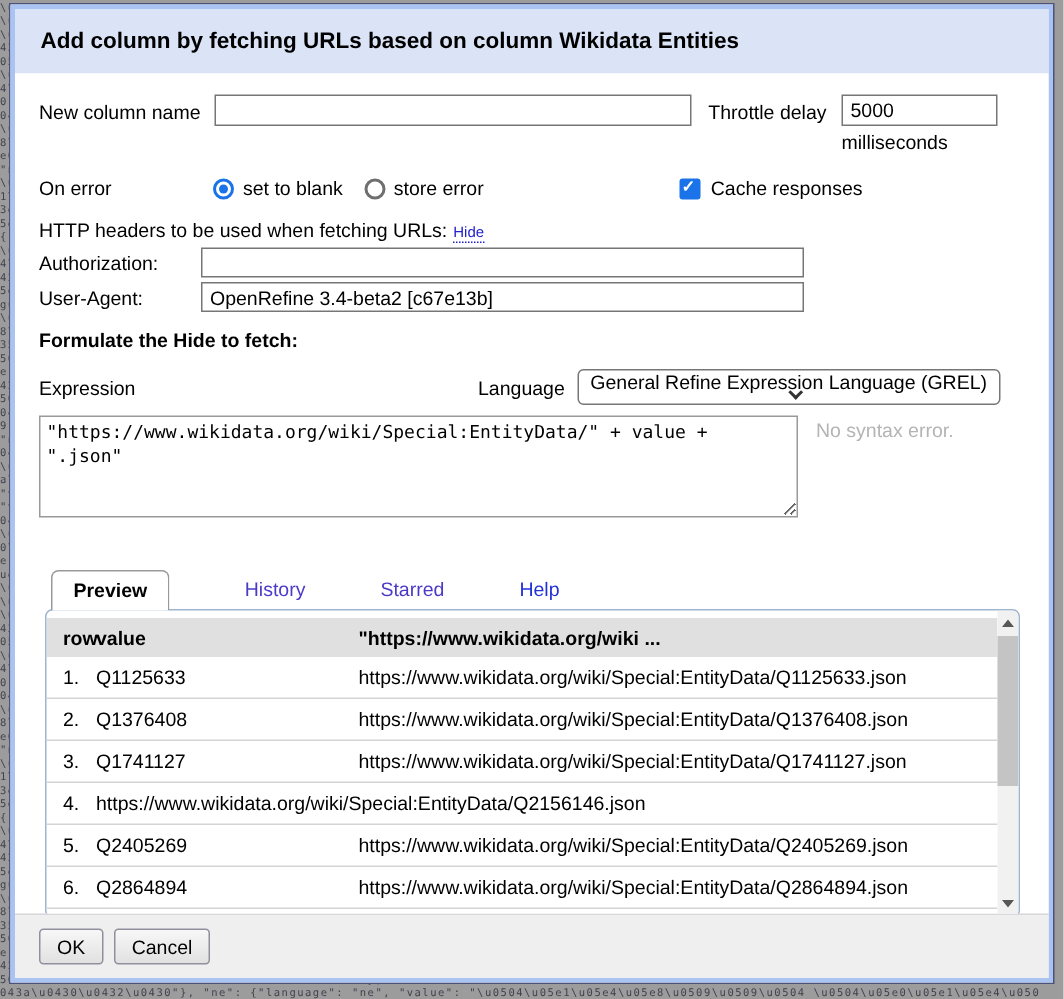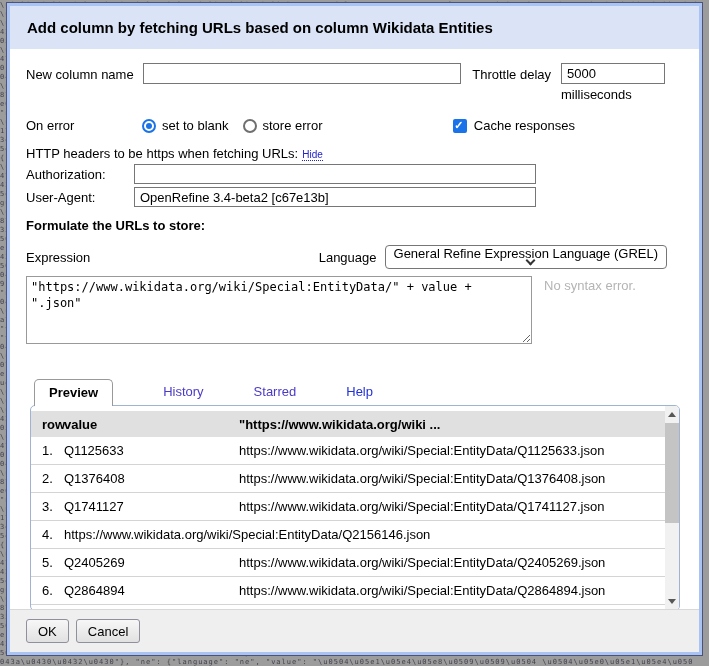--- a/index.html
+++ b/index.html
@@ -159,35 +159,35 @@
         <span class="radio off"></span>
         <span class="lbl">store error</span>
       </span>
       <span class="cache-wrap">
         <span class="cb"></span>
         <span class="lbl">Cache responses</span>
       </span>
     </div>
 
     <div class="row r-http">
-      <span class="lbl">HTTP headers to be https when fetching URLs:</span>
+      <span class="lbl">HTTP headers to be used when fetching URLs:</span>
       <span class="hide-link">Hide</span>
     </div>
     <div class="hdr-grid">
       <div class="hdr-row">
         <span class="lbl">Authorization:</span>
         <input type="text" value="" style="">
       </div>
       <div class="hdr-row">
         <span class="lbl">User-Agent:</span>
         <input type="text" value="OpenRefine 3.4-beta2 [c67e13b]" style="">
       </div>
     </div>
 
-    <div class="formulate">Formulate the URLs to store:</div>
+    <div class="formulate">Formulate the Hide to fetch:</div>
 
     <div class="row r-expr">
       <span class="lbl">Expression</span>
       <div class="lang-wrap">
         <span class="lbl">Language</span>
         <div class="lang-select">
           <span>General Refine Expression Language (GREL)</span>
           <span class="chev"></span>
         </div>
       </div>

